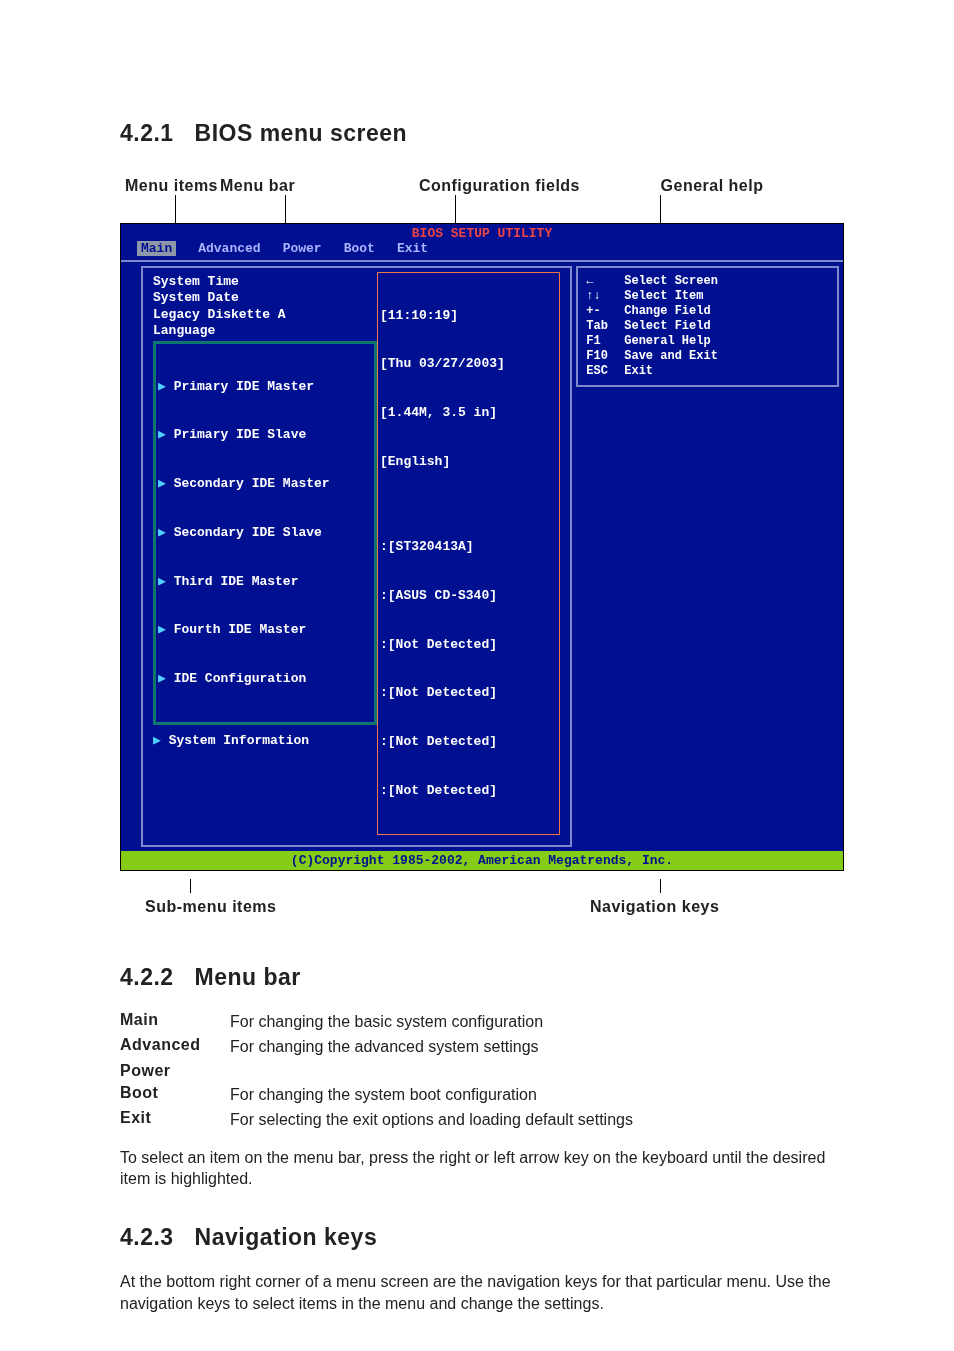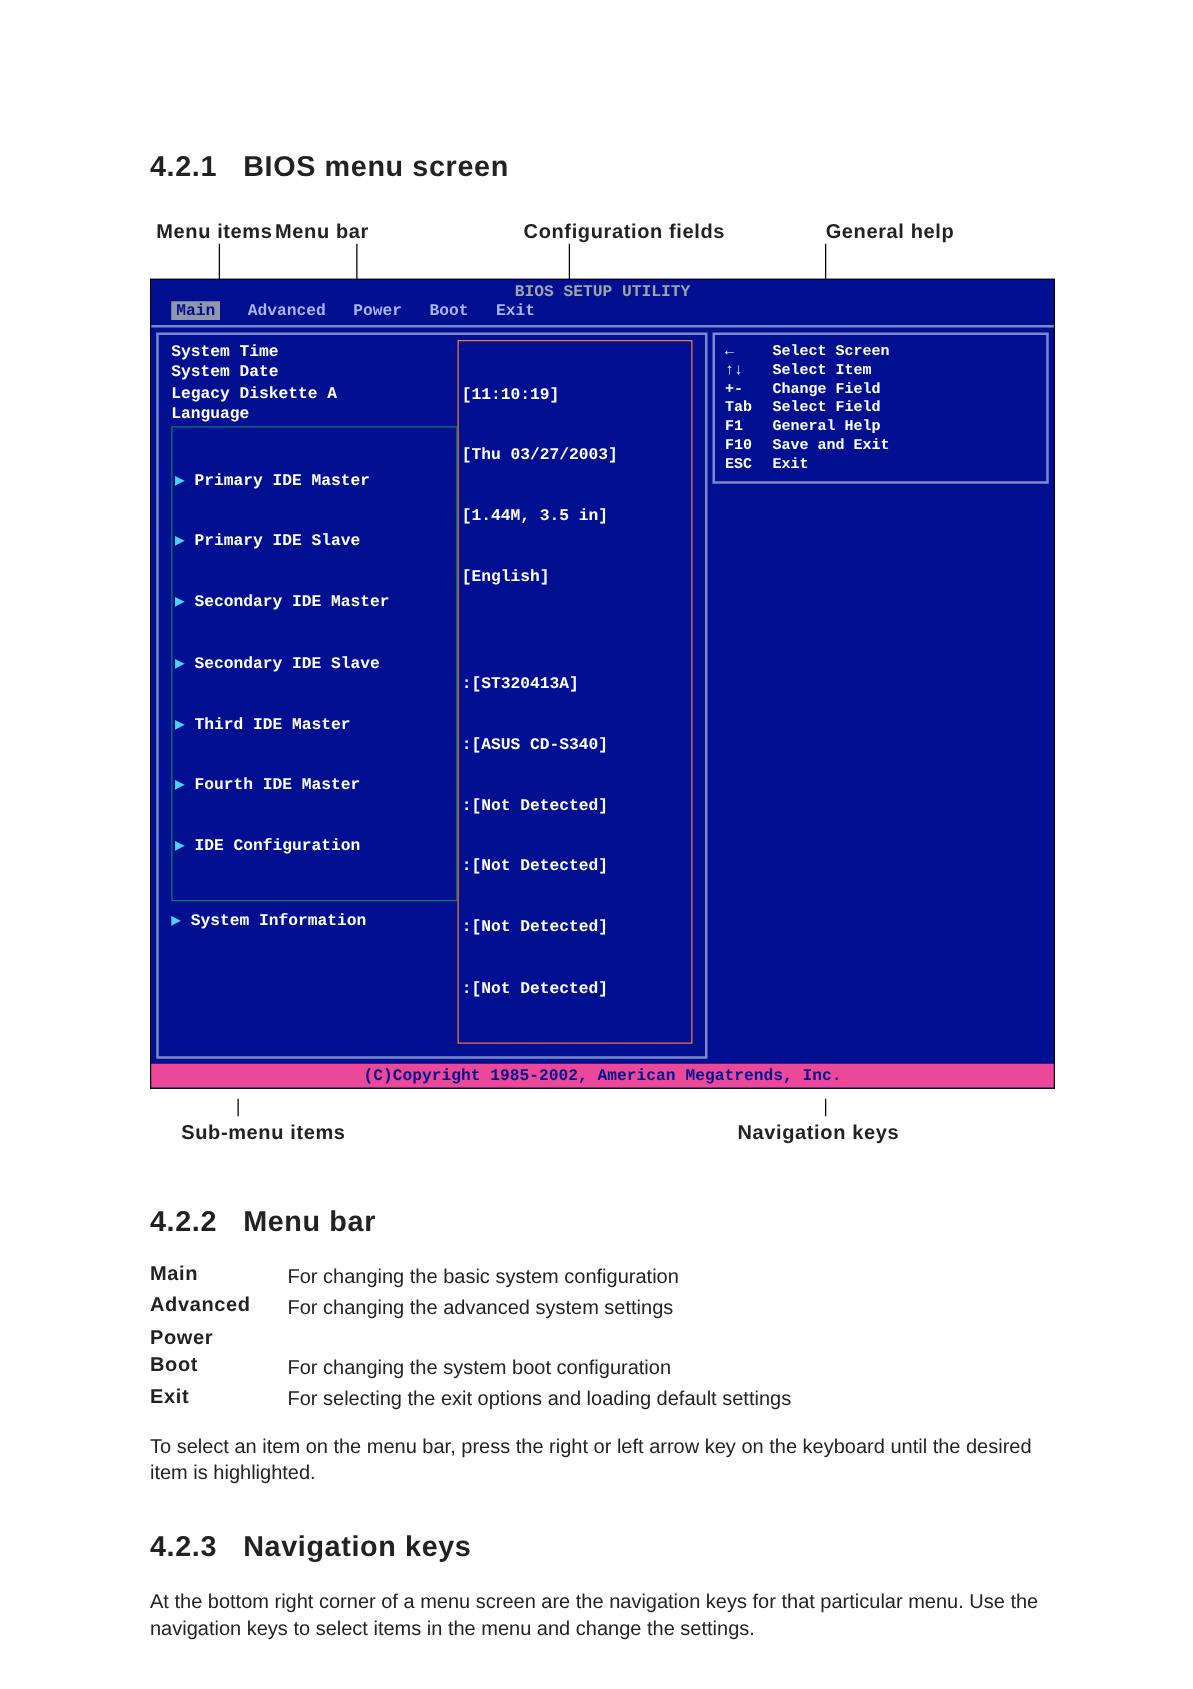--- a/index.html
+++ b/index.html
@@ -46,40 +46,41 @@
   
   .bios-box {
     border: 1px solid #000;
     font-family: "Courier New", monospace;
     font-size: 13px;
     color: #fff;
     background: #001090;
   }
   .bios-title {
     text-align: center;
-    color: #a3a3a3;
+    color: #ef4444;
     background: #001090;
     font-weight: bold;
     padding: 2px 0 0 0;
   }
   .bios-menubar {
     display:flex;
     background:#001090;
     padding: 0 16px 4px 16px;
     gap: 22px;
     color:#aab4ff;
     font-weight:bold;
   }
   .bios-menubar .sel {
     background:#8f98a8; color:#001090; padding:0 4px;
   }
   .bios-body {
     display:flex;
     border-top: 2px solid #7e89cc;
     background:#001090;
+    padding-left:16px;
   }
   .bios-left {
     flex: 1.55;
     position:relative;
     padding: 6px 10px 10px 10px;
     border: 2px solid #7e89cc;
     margin:4px;
     display:flex;
   }
   .left-items {
@@ -88,21 +89,21 @@
     font-weight:bold;
   }
   .left-values {
     width:45%;
     color:#fff;
     font-weight:bold;
   }
   .left-items div, .left-values div { line-height: 1.25; white-space: pre; }
   .tri { color:#4fd1ff; }
   .hi-items {
-    border:1px solid #0f766e; padding:2px 2px; margin-top:2px;
+    border:3px solid #0f766e; padding:2px 2px; margin-top:2px;
   }
   .hi-values {
     border:1px solid #e74; padding:2px 2px; margin-top:2px;
   }
   .bios-right {
     flex:1;
     display:flex;
     flex-direction:column;
     gap:6px;
     padding:4px 4px 4px 0;
@@ -113,21 +114,21 @@
     color:#fff;
     font-weight:bold;
     line-height:1.25;
   }
   .help-box { min-height:118px; }
   .nav-box { font-size:12px; }
   .nav-row { display:flex; }
   .nav-key { width:38px; color:#fff; }
   .arrow-sym { color:#fff; }
   .bios-footer {
-    background:#ec4899;
+    background:#84cc16;
     color:#001090;
     font-weight:bold;
     text-align:center;
     padding:2px 0;
   }
   .callouts-bottom {
     margin-top:8px;
     position:relative;
     height:40px;
   }

